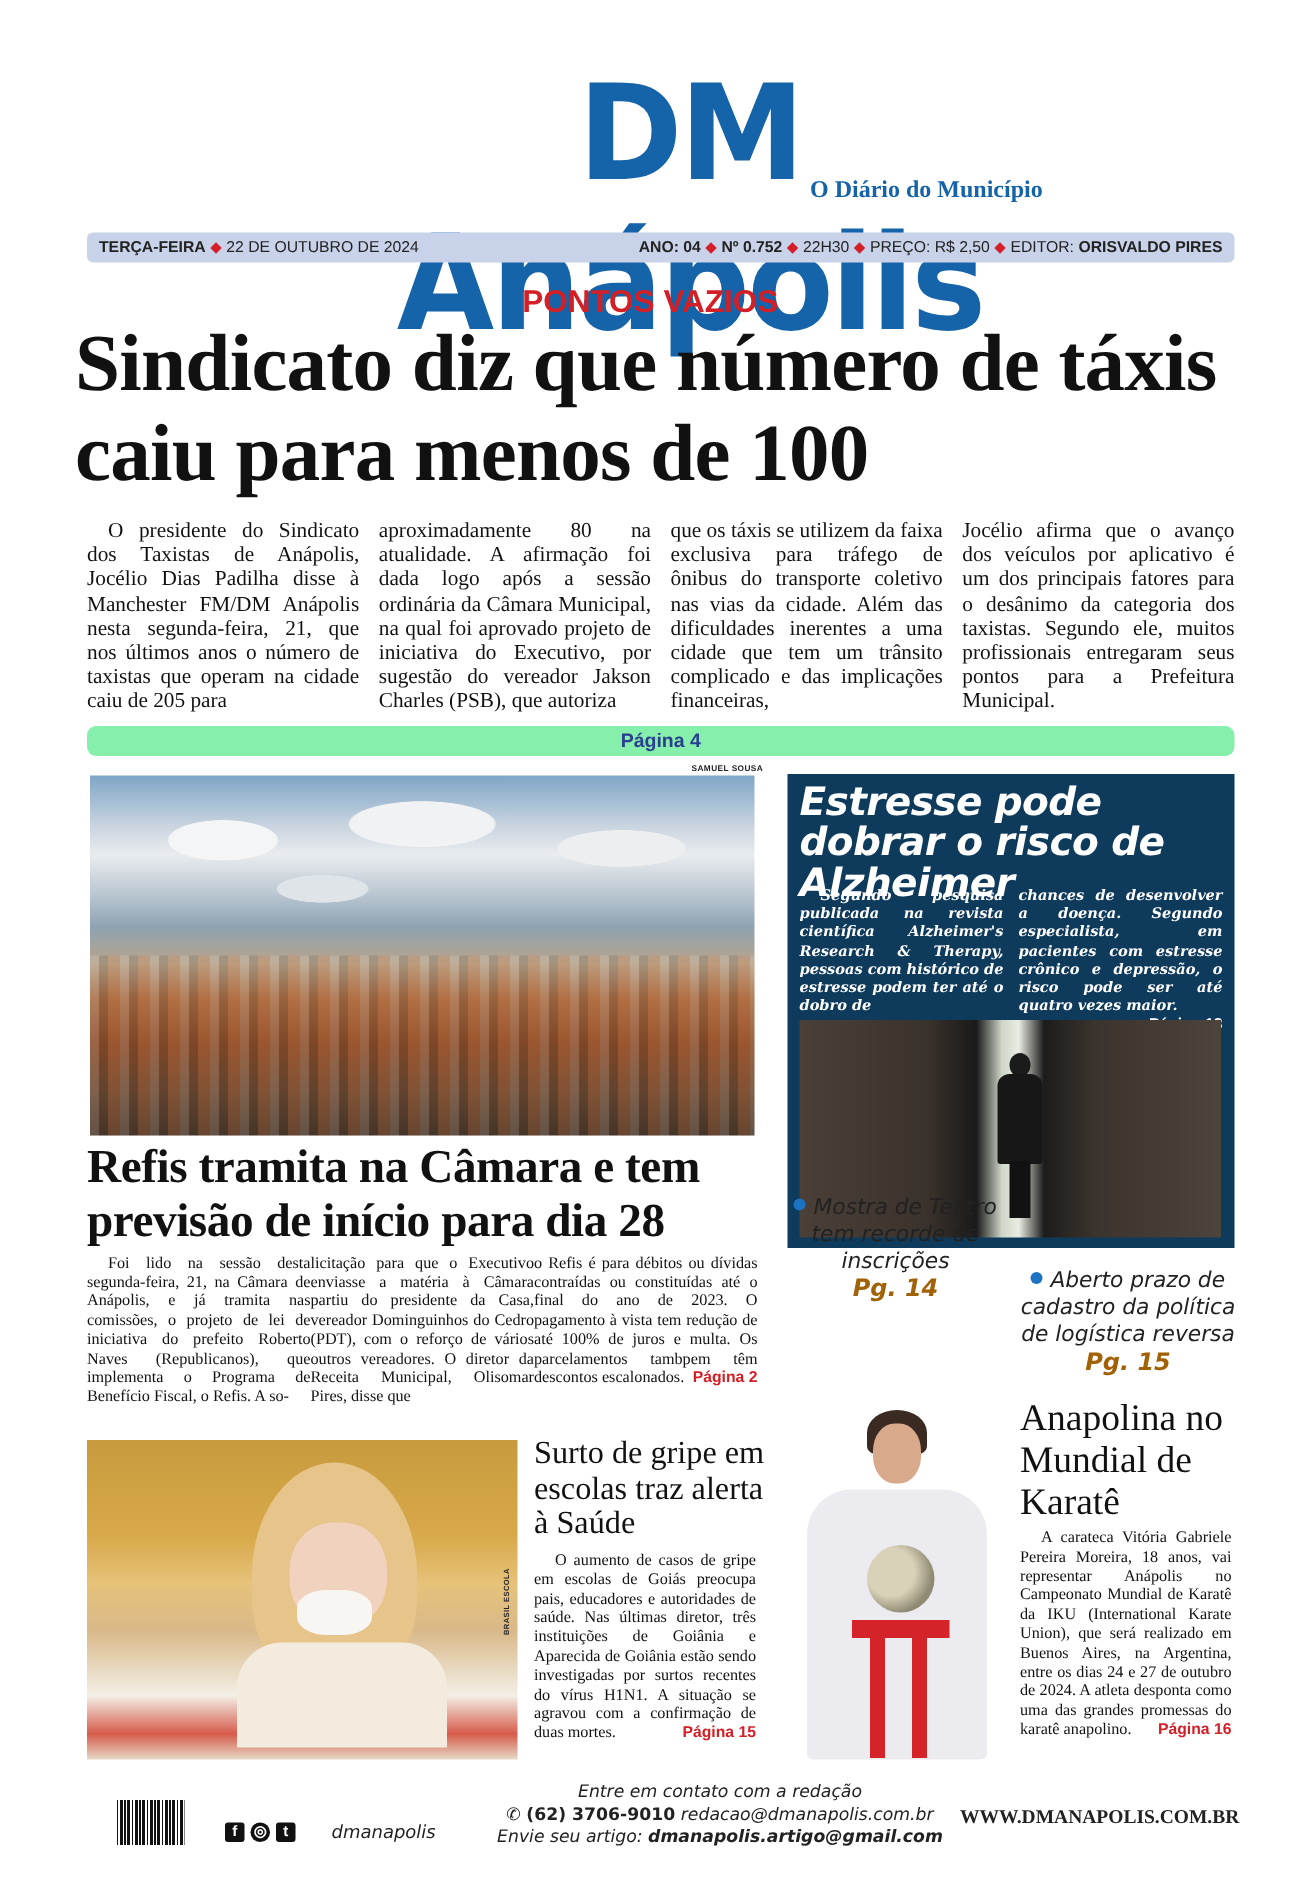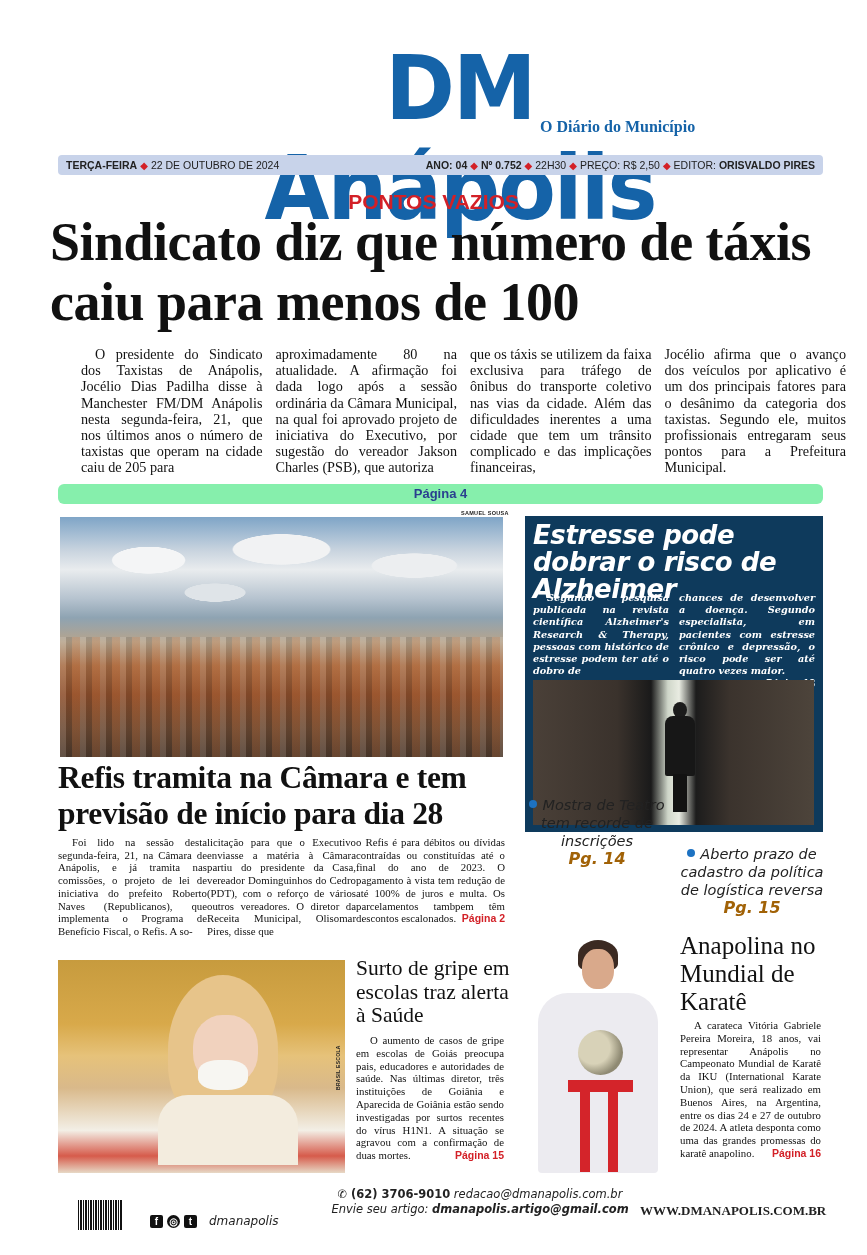--- a/index.html
+++ b/index.html
@@ -9,21 +9,21 @@
   .logo{left:180px;top:42px;width:560px;height:95px;font-family:"DejaVu Sans",sans-serif;font-weight:900;font-size:84px;letter-spacing:-2px;color:#1563a8;line-height:95px;text-align:center;transform:scaleY(1.05);}
   .logo-sub{left:540px;top:118px;font-family:"Liberation Serif",serif;font-weight:bold;font-size:16px;color:#1563a8;}
   .dateline{left:58px;top:155px;width:765px;height:20px;background:#c8d3ea;border-radius:4px;font-family:"Liberation Sans",sans-serif;font-size:10.5px;line-height:20px;color:#222;}
   .dateline .left{position:absolute;left:8px;}
   .dateline .right{position:absolute;right:8px;}
   .dateline b{font-weight:bold;}
   .dia{color:#d32027;font-size:10px;margin:0 3px;}
   
   .kicker{left:0;width:867px;top:190px;text-align:center;font-family:"Liberation Sans",sans-serif;font-weight:bold;font-size:21px;color:#d32027;}
   .headline{left:50px;width:767px;top:212px;text-align:left;font-family:"Liberation Serif",serif;font-weight:bold;font-size:54px;line-height:60px;letter-spacing:-0.5px;}
-  .cols4{left:58px;top:346px;width:765px;display:flex;gap:13px;margin-left:23px;}
+  .cols4{left:58px;top:346px;width:765px;display:flex;gap:13px;}
   .cols4 p{margin:0;flex:1;font-family:"Liberation Serif",serif;font-size:14.2px;line-height:16.2px;text-align:justify;hyphens:auto;}
   .indent{text-indent:14px;}
   .pagebar{left:58px;top:484px;width:765px;height:20px;background:#86efac;border-radius:6px;text-align:center;font-family:"Liberation Sans",sans-serif;font-weight:bold;font-size:13px;line-height:20px;color:#2a3f8f;}
   
   .photo-city{left:60px;top:517px;width:443px;height:240px;
     background:
       linear-gradient(180deg,#7fa5c7 0%,#c9d4df 14%,#e9ecee 22%,#b6c3cf 34%,#8ea3b2 42%,#b7a48c 52%,#a86d45 62%,#8d4f2c 74%,#6c4a33 88%,#4d3a2d 100%);}
   .photo-city .clouds{position:absolute;left:0;top:0;width:100%;height:45%;
     background:radial-gradient(ellipse 60px 22px at 20% 40%,#f4f5f6 60%,transparent 62%),
       radial-gradient(ellipse 80px 25px at 50% 30%,#f1f2f3 60%,transparent 62%),
@@ -76,21 +76,21 @@
   .k-belt{position:absolute;left:40px;top:145px;width:65px;height:12px;background:#d4242a;}
   .k-belt2{position:absolute;left:52px;top:155px;width:10px;height:82px;background:#d4242a;}
   .k-belt3{position:absolute;left:80px;top:155px;width:10px;height:82px;background:#d4242a;}
   .karate-head{left:680px;top:932px;width:150px;font-family:"Liberation Serif",serif;font-size:25px;line-height:28px;}
   .karate-body{left:680px;top:1019px;width:141px;margin:0;font-family:"Liberation Serif",serif;font-size:10.8px;line-height:12.8px;text-align:justify;}
   
   .barcode{left:78px;top:1200px;width:45px;height:30px;background:repeating-linear-gradient(90deg,#111 0 1px,#fff 1px 2px,#111 2px 4px,#fff 4px 5px);}
   .social{left:150px;top:1214px;display:flex;gap:4px;align-items:center;}
   .sicon{width:13px;height:13px;background:#111;border-radius:2px;color:#fff;font-family:"Liberation Sans",sans-serif;font-weight:bold;font-size:10px;line-height:13px;text-align:center;}
   .sicon.round{border-radius:50%;}
-  .social .handle{font-family:"DejaVu Sans",sans-serif;font-style:italic;font-size:12px;margin-left:8px;color:#222;}
+  .social .handle{font-family:"DejaVu Sans",sans-serif;font-style:italic;font-size:12px;margin-left:20px;color:#222;}
   .contact{left:330px;top:1187px;width:300px;text-align:center;font-family:"DejaVu Sans",sans-serif;font-size:11.5px;line-height:15px;color:#222;}
   .contact i{font-style:italic;}
   .contact b{font-weight:bold;}
   .site{left:640px;top:1203px;font-family:"Liberation Serif",serif;font-weight:bold;font-size:13px;color:#222;}
 </style>
 </head>
 <body>
 
 <div class="abs logo">DM Anápolis</div>
 <div class="abs logo-sub">O Diário do Município</div>
@@ -174,16 +174,17 @@
 <p class="abs karate-body indent"><span>A carateca Vitória Gabriele Pereira Moreira, 18 anos, vai representar Anápolis no Campeonato Mundial de Karatê da IKU (International Karate Union), que será realizado em Buenos Aires, na Argentina, entre os dias 24 e 27 de outubro de 2024. A atleta desponta como uma das grandes promessas do karatê anapolino.</span> <span class="pg-red">Página 16</span></p>
 
 <div class="abs barcode"></div>
 <div class="abs social">
   <span class="sicon">f</span>
   <span class="sicon round">◎</span>
   <span class="sicon">t</span>
   <span class="handle">dmanapolis</span>
 </div>
 <div class="abs contact">
+  <div><i>Entre em contato com a redação</i></div>
   <div><span>✆</span> <b>(62) 3706-9010</b> <i>redacao@dmanapolis.com.br</i></div>
   <div><i>Envie seu artigo:</i> <b><i>dmanapolis.artigo@gmail.com</i></b></div>
 </div>
 <div class="abs site">WWW.DMANAPOLIS.COM.BR</div>
 
 </body></html>

